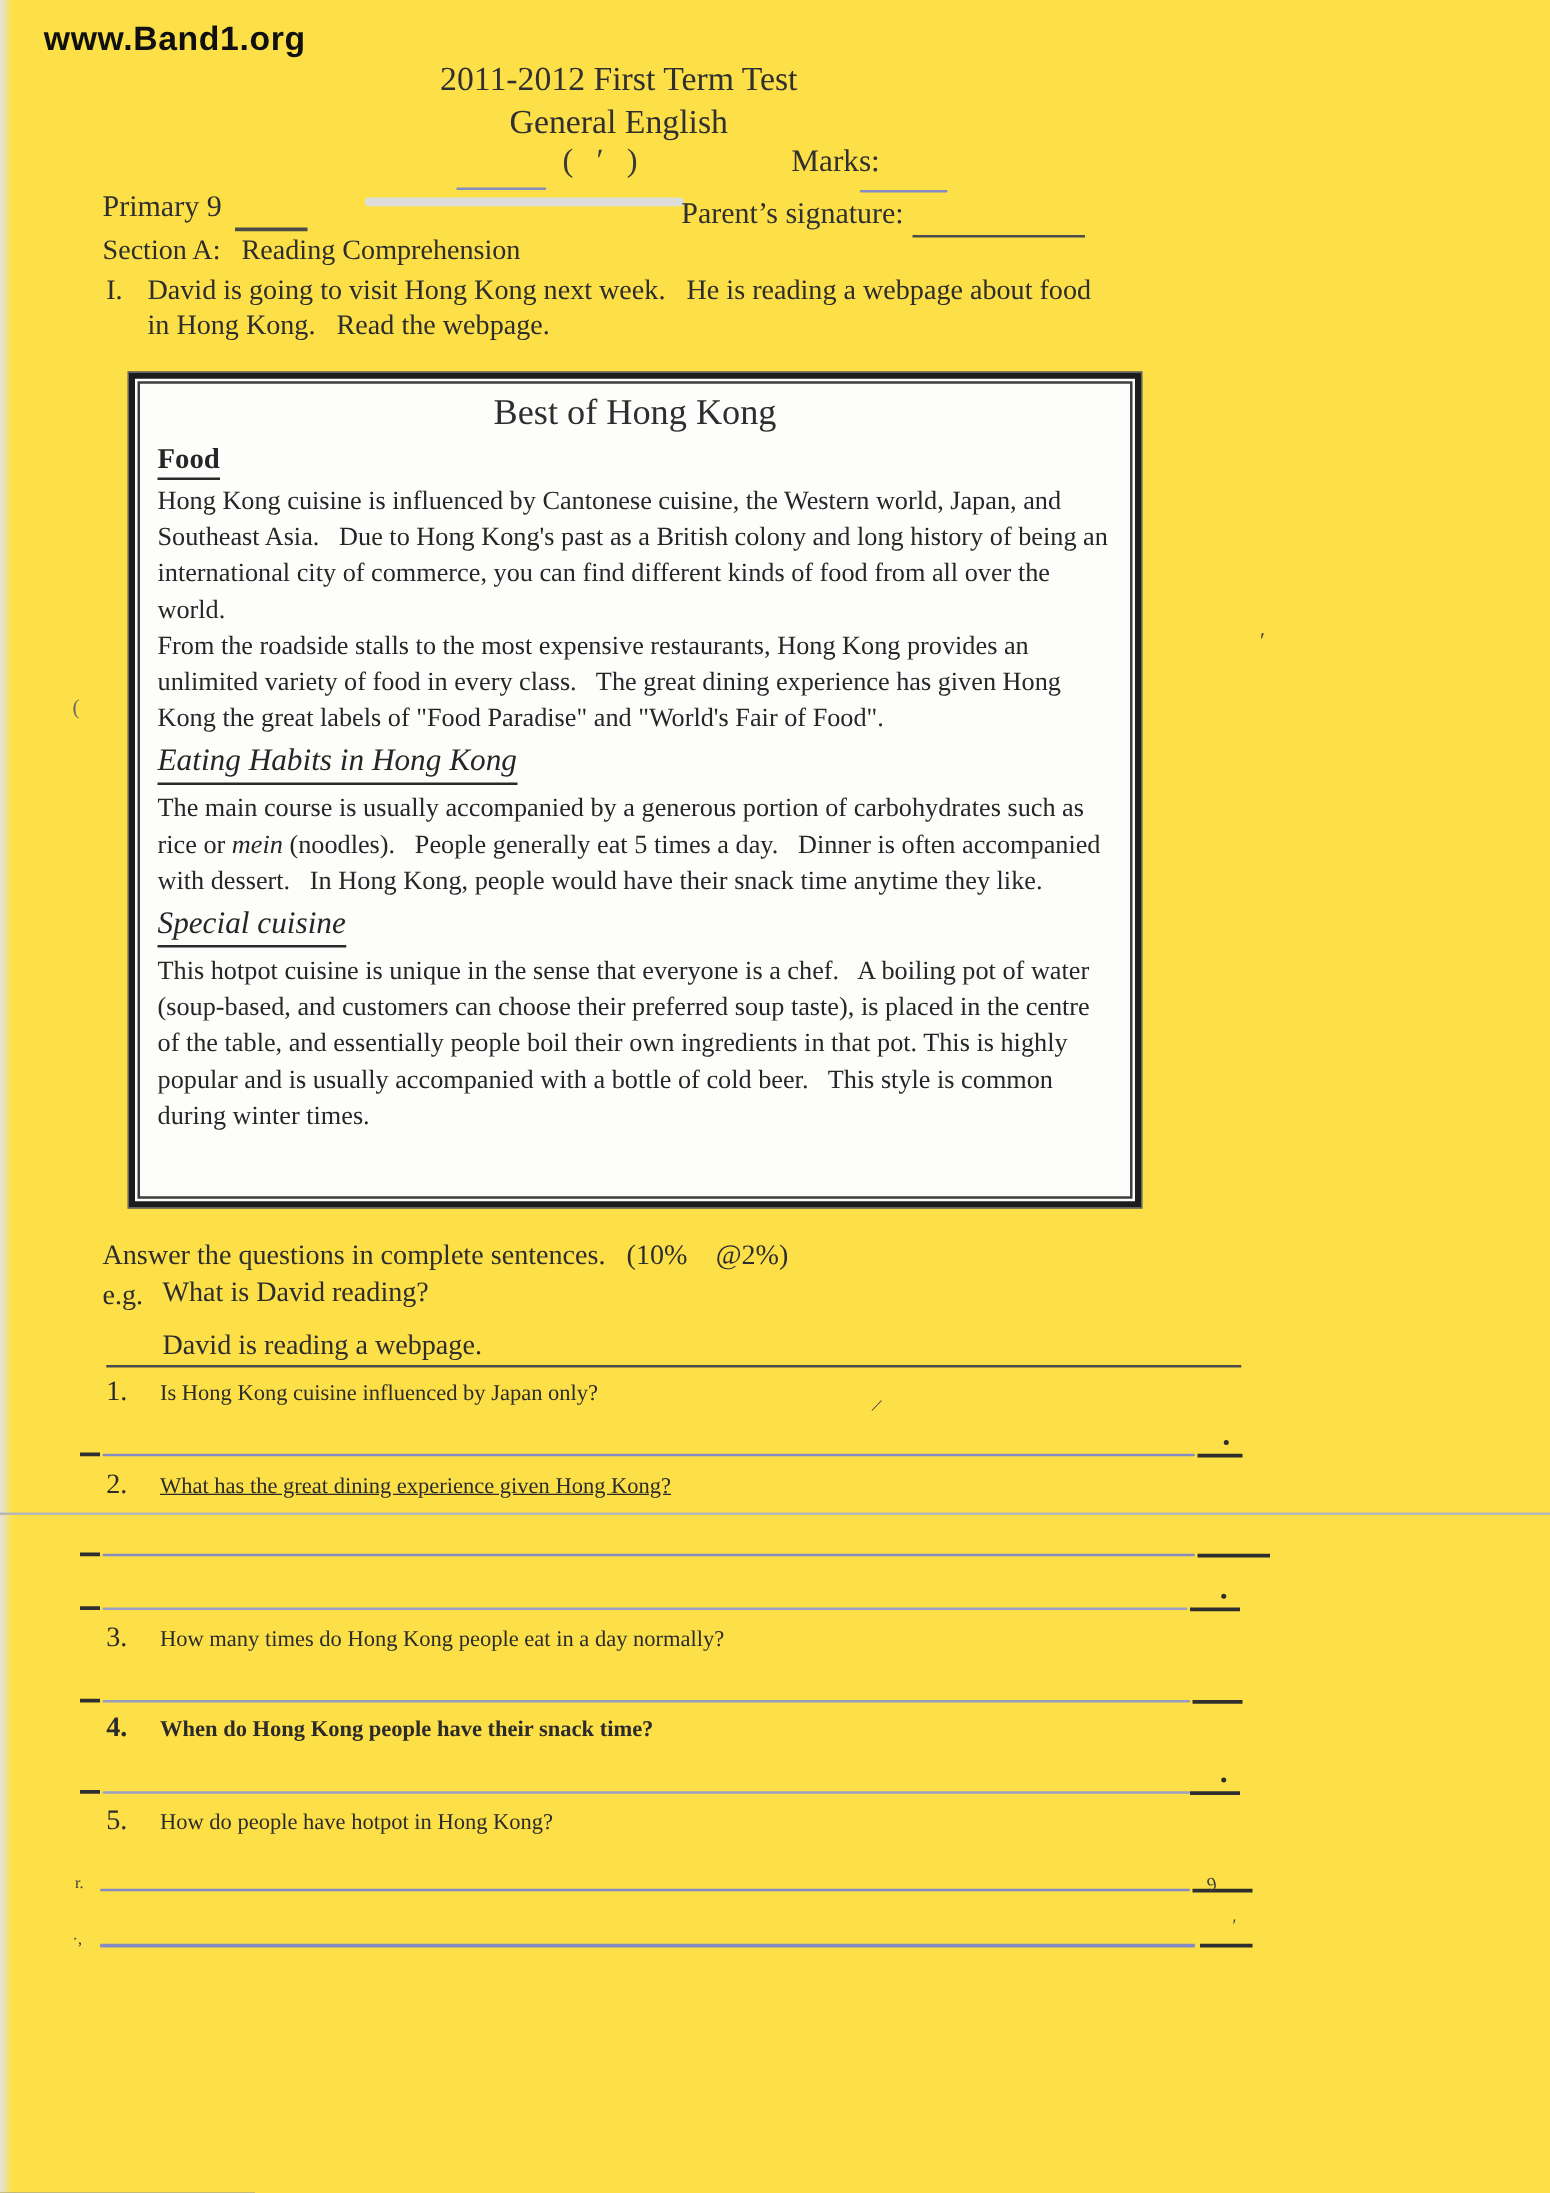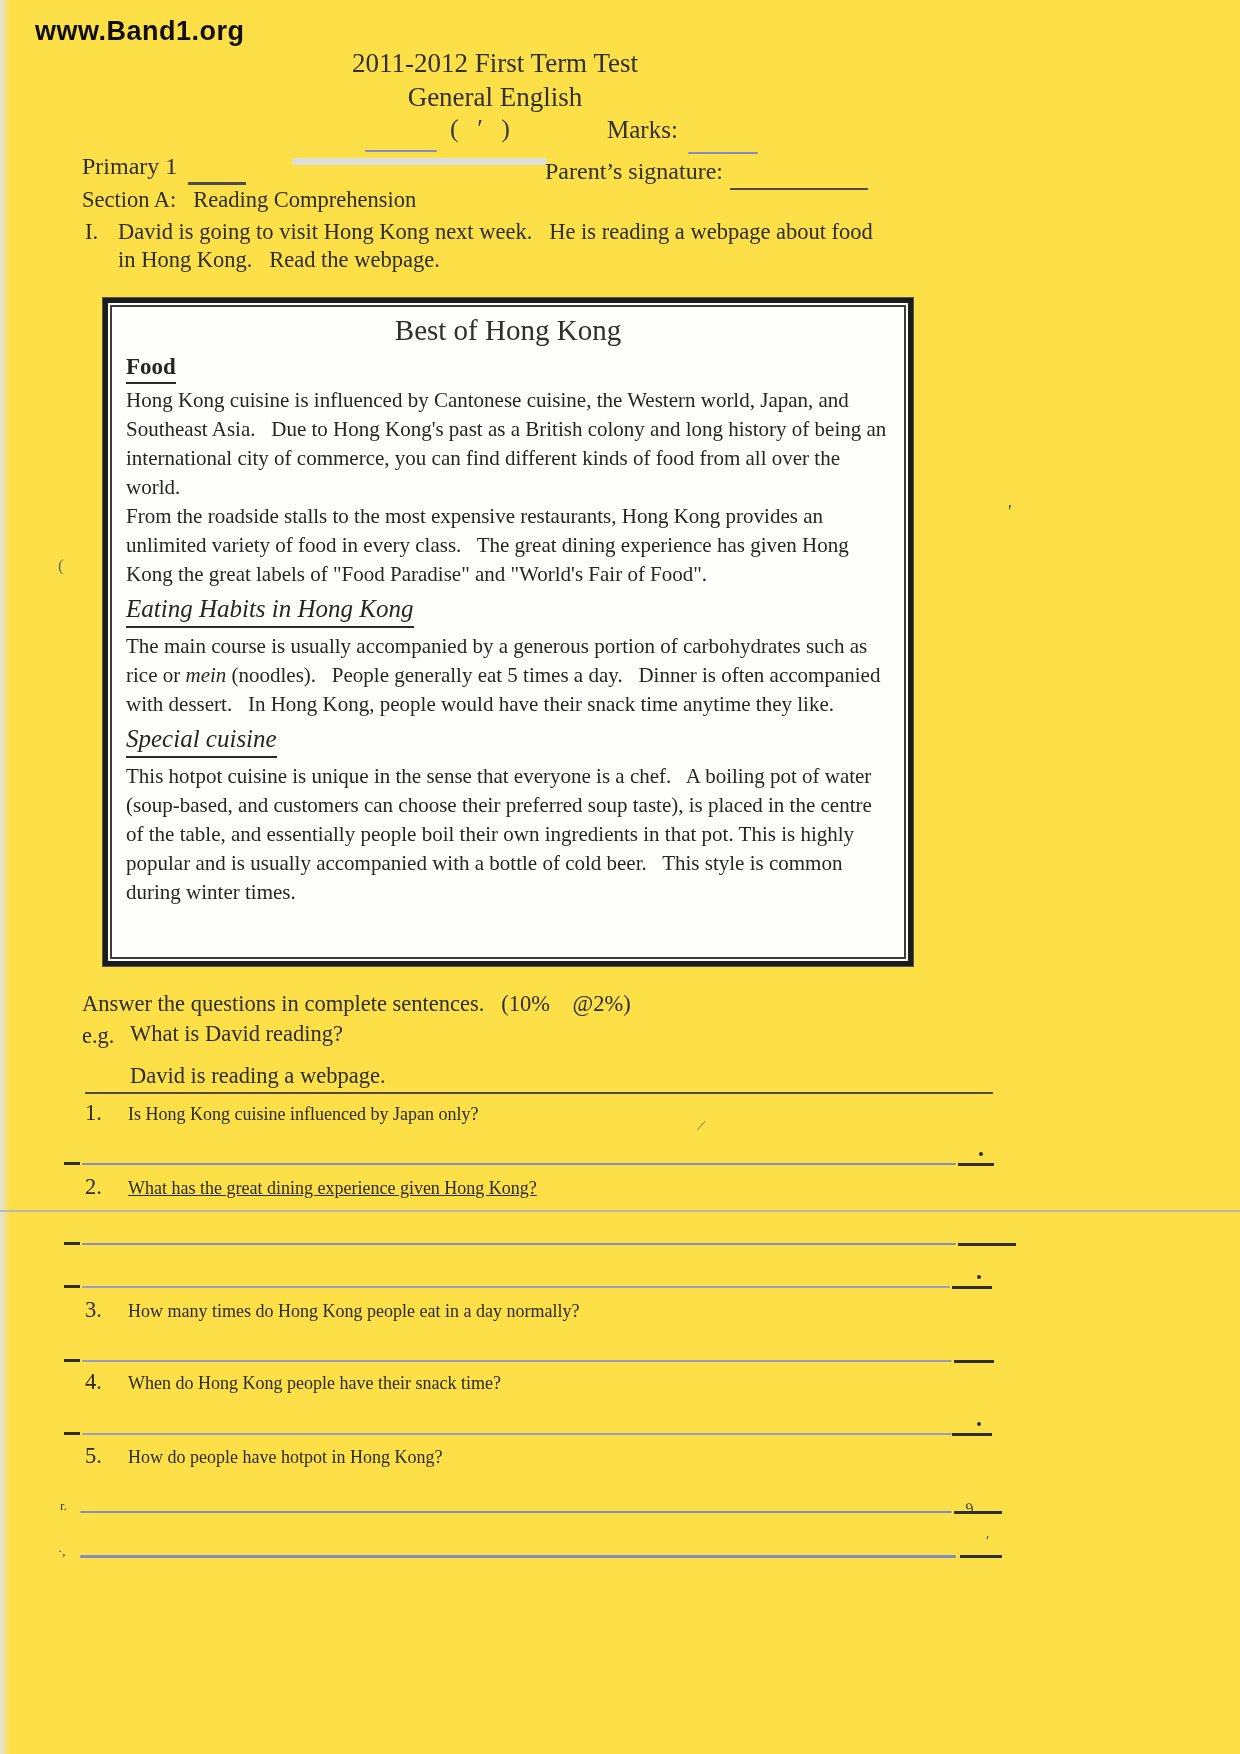--- a/index.html
+++ b/index.html
@@ -41,24 +41,24 @@
 
 <div class="page">
 
   <div class="abs watermark sans" style="left:35px;top:16px;">www.Band1.org</div>
 
   <div class="abs titleblock" style="top:48px;">2011-2012 First Term Test</div>
   <div class="abs titleblock" style="top:82px;">General English</div>
 
   <div class="abs blueline" style="left:365px;top:150px;width:72px;"></div>
   <div class="abs parens" style="left:450px;top:114px;">( ′ )</div>
-  <div class="abs lbl" style="left:607px;top:116px;font-size:25px;">Marks:</div>
+  <div class="abs lbl" style="left:633px;top:116px;font-size:25px;">Marks:</div>
   <div class="abs blueline" style="left:688px;top:152px;width:70px;"></div>
 
-  <div class="abs lbl" style="left:82px;top:153px;">Primary 1</div>
+  <div class="abs lbl" style="left:82px;top:153px;">Primary 9</div>
   <div class="abs darkline" style="left:188px;top:182px;width:58px;height:3px;"></div>
   <div class="abs" style="left:292px;top:158px;width:255px;height:7px;background:#dddddb;border-radius:3px;"></div>
   <div class="abs lbl" style="left:545px;top:158px;">Parent’s signature:</div>
   <div class="abs darkline" style="left:730px;top:188px;width:138px;"></div>
 
   <div class="abs bodytext prewrap" style="left:82px;top:187px;">Section A:   Reading Comprehension</div>
 
   <div class="abs bodytext" style="left:85px;top:219px;">I.</div>
   <div class="abs bodytext prewrap" style="left:118px;top:219px;">David is going to visit Hong Kong next week.   He is reading a webpage about food</div>
   <div class="abs bodytext prewrap" style="left:118px;top:247px;">in Hong Kong.   Read the webpage.</div>
@@ -106,21 +106,21 @@
   <div class="abs dot" style="left:977px;top:1275px;"></div>
   <div class="abs dash" style="left:952px;top:1286px;width:40px;"></div>
 
   <div class="abs" style="left:85px;top:1297px;">
     <span class="qnum">3.</span><span class="qtext">How many times do Hong Kong people eat in a day normally?</span>
   </div>
   <div class="abs dash" style="left:64px;top:1359px;width:16px;"></div>
   <div class="abs blueline" style="left:82px;top:1360px;width:870px;background:#979dc0;"></div>
   <div class="abs dash" style="left:954px;top:1360px;width:40px;"></div>
 
-  <div class="abs" style="left:85px;top:1369px;">
+  <div class="abs" style="left:85px;top:1369px;font-weight:bold;">
     <span class="qnum">4.</span><span class="qtext">When do Hong Kong people have their snack time?</span>
   </div>
   <div class="abs dash" style="left:64px;top:1432px;width:16px;"></div>
   <div class="abs blueline" style="left:82px;top:1433px;width:870px;background:#9aa0c4;"></div>
   <div class="abs dot" style="left:977px;top:1422px;"></div>
   <div class="abs dash" style="left:952px;top:1433px;width:40px;"></div>
 
   <div class="abs" style="left:85px;top:1443px;">
     <span class="qnum">5.</span><span class="qtext">How do people have hotpot in Hong Kong?</span>
   </div>

